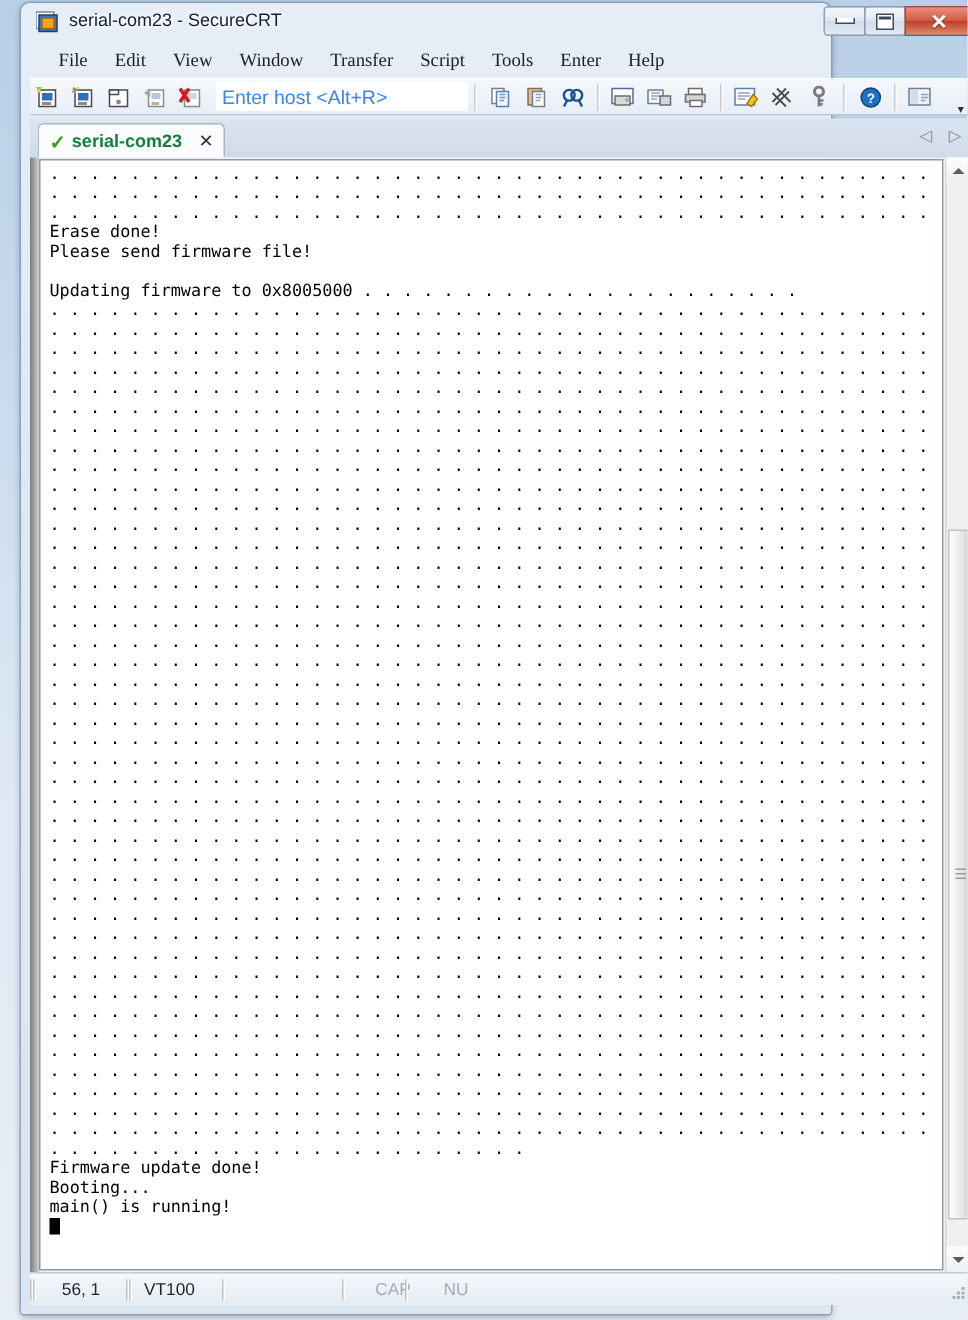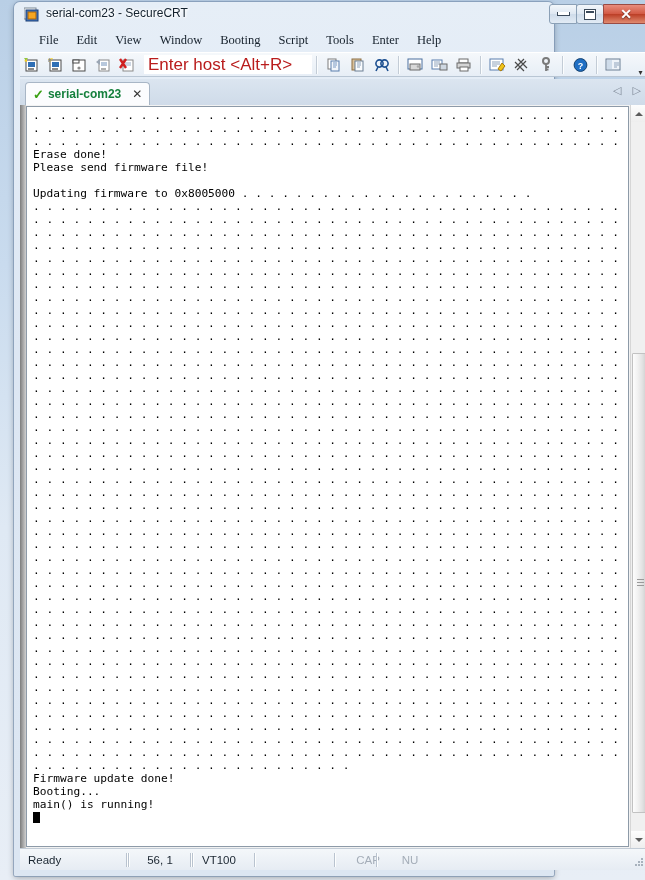--- a/index.html
+++ b/index.html
@@ -93,21 +93,21 @@
     margin: 0 1px;
     display: flex; align-items: center; justify-content: center;
     flex: 0 0 auto;
   }
   .tb-sep { width: 1px; height: 18px; background: #c3ccd6; margin: 0 4px; border-right: 1px solid #fbfdfe; }
   .host-input {
     width: 168px; height: 19px;
     background: #ffffff;
     border: 1px solid #fff;
     margin-left: 4px;
-    font-size: 17px; color: #b91c1c;
+    font-size: 13px; color: #3b82f6;
     display: flex; align-items: center;
     padding-left: 3px;
     box-sizing: border-box;
   }
   .tb-overflow {
     position: absolute; right: 1px; top: 1px;
     width: 11px; height: 22px;
     display: flex; flex-direction: column;
     align-items: center; justify-content: flex-end;
     font-size: 8px; color: #333; line-height: 7px;
@@ -250,21 +250,21 @@
             <span class="glyph-close">✕</span>
           </div>
       </div>
     </div>
 
     <div class="menubar" id="menubar">
         <div class="menu-item">File</div>
         <div class="menu-item">Edit</div>
         <div class="menu-item">View</div>
         <div class="menu-item">Window</div>
-        <div class="menu-item">Booting</div>
+        <div class="menu-item">Transfer</div>
         <div class="menu-item">Script</div>
         <div class="menu-item">Tools</div>
         <div class="menu-item">Enter</div>
         <div class="menu-item">Help</div>
       </div>
 
     <div class="toolbar">
       <div class="tb-icon">
         <svg width="18" height="16" viewBox="0 0 18 16">
           <rect x="3" y="3" width="11" height="11" fill="#fff" stroke="#4a4a4a"></rect>
@@ -419,21 +419,20 @@
               <i></i>
             </span>
         </div>
         <div class="vsb-btn vsb-dn">
             <span class="arr arr-dn"></span>
           </div>
       </div>
     </div>
 
     <div class="statusbar">
-      <div class="sb-cell" style="width:106px">Ready</div>
       <div class="sb-div"></div>
       <div class="sb-div"></div>
       <div class="sb-cell" style="width:60px;justify-content:center">56,  1</div>
       <div class="sb-div"></div>
       <div class="sb-div"></div>
       <div class="sb-cell" style="width:60px">VT100</div>
       <div class="sb-div"></div>
       <div class="sb-cell" style="width:78px"></div>
       <div class="sb-div"></div>
       <div class="sb-cell sb-dim" style="width:34px;justify-content:center">CAP</div>

